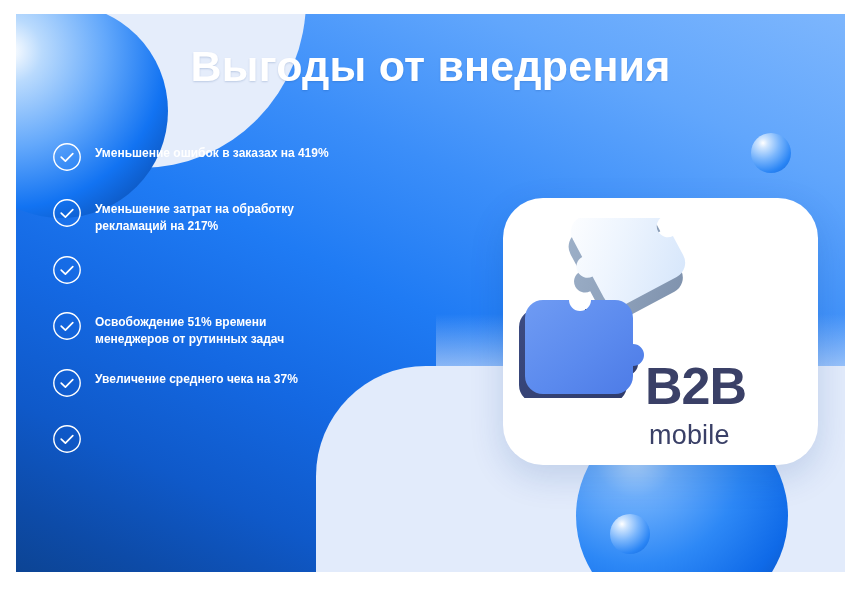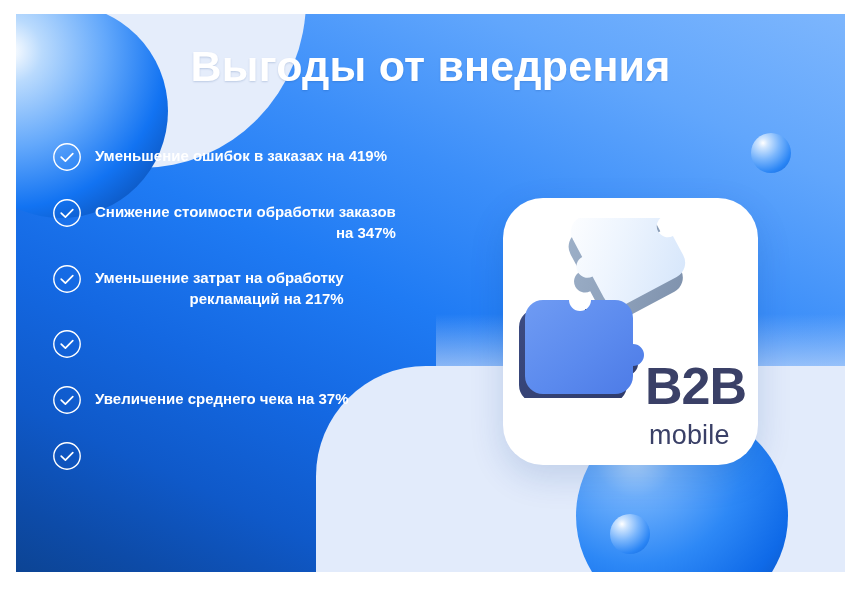--- a/index.html
+++ b/index.html
@@ -95,33 +95,32 @@
   .bullet:last-child { margin-bottom:0; }
   .check-icon {
     flex:0 0 auto;
     width:30px; height:30px;
     margin-right:13px;
     margin-top:2px;
   }
   .check-icon svg { display:block; width:30px; height:30px; }
   .bullet-text {
     color:#ffffff;
-    font-size:15px;
+    font-size:12px;
     font-weight:bold;
     line-height:1.42;
     padding-top:5px;
     white-space:pre-line;
-    text-align:right;
   }
 
   
   #logo-card {
     position:absolute;
     left:487px; top:184px;
-    width:255px; height:267px;
+    width:315px; height:267px;
     background:#ffffff;
     border-radius:40px;
     box-shadow:0 12px 34px rgba(10,60,140,.16);
   }
   #puzzle-wrap {
     position:absolute;
     left:14px; top:20px;
     width:170px; height:180px;
   }
   #puzzle-wrap svg { display:block; width:170px; height:180px; }
@@ -166,30 +165,20 @@
     <div class="bullet">
       <span class="check-icon">
         <svg viewBox="0 0 30 30">
             <circle cx="15" cy="15" r="13.2" fill="none" stroke="#ffffff" stroke-width="1.4"></circle>
             <path d="M9.2 15.2 L13.4 19.2 L20.8 11.6" fill="none" stroke="#ffffff" stroke-width="1.7" stroke-linecap="round" stroke-linejoin="round"></path>
           </svg>
       </span>
       <span class="bullet-text">Уменьшение ошибок в заказах на 419%</span>
     </div>
 
-    <div class="bullet">
-      <span class="check-icon">
-        <svg viewBox="0 0 30 30">
-            <circle cx="15" cy="15" r="13.2" fill="none" stroke="#ffffff" stroke-width="1.4"></circle>
-            <path d="M9.2 15.2 L13.4 19.2 L20.8 11.6" fill="none" stroke="#ffffff" stroke-width="1.7" stroke-linecap="round" stroke-linejoin="round"></path>
-          </svg>
-      </span>
-      <span class="bullet-text">Снижение стоимости обработки заказов
-на 347%</span>
-    </div>
 
     <div class="bullet">
       <span class="check-icon">
         <svg viewBox="0 0 30 30">
             <circle cx="15" cy="15" r="13.2" fill="none" stroke="#ffffff" stroke-width="1.4"></circle>
             <path d="M9.2 15.2 L13.4 19.2 L20.8 11.6" fill="none" stroke="#ffffff" stroke-width="1.7" stroke-linecap="round" stroke-linejoin="round"></path>
           </svg>
       </span>
       <span class="bullet-text">Уменьшение затрат на обработку
 рекламаций на 217%</span>
@@ -197,20 +186,30 @@
 
     <div class="bullet">
       <span class="check-icon">
         <svg viewBox="0 0 30 30">
             <circle cx="15" cy="15" r="13.2" fill="none" stroke="#ffffff" stroke-width="1.4"></circle>
             <path d="M9.2 15.2 L13.4 19.2 L20.8 11.6" fill="none" stroke="#ffffff" stroke-width="1.7" stroke-linecap="round" stroke-linejoin="round"></path>
           </svg>
       </span>
     </div>
 
+    <div class="bullet">
+      <span class="check-icon">
+        <svg viewBox="0 0 30 30">
+            <circle cx="15" cy="15" r="13.2" fill="none" stroke="#ffffff" stroke-width="1.4"></circle>
+            <path d="M9.2 15.2 L13.4 19.2 L20.8 11.6" fill="none" stroke="#ffffff" stroke-width="1.7" stroke-linecap="round" stroke-linejoin="round"></path>
+          </svg>
+      </span>
+      <span class="bullet-text">Освобождение 51% времени
+менеджеров от рутинных задач</span>
+    </div>
 
     <div class="bullet">
       <span class="check-icon">
         <svg viewBox="0 0 30 30">
             <circle cx="15" cy="15" r="13.2" fill="none" stroke="#ffffff" stroke-width="1.4"></circle>
             <path d="M9.2 15.2 L13.4 19.2 L20.8 11.6" fill="none" stroke="#ffffff" stroke-width="1.7" stroke-linecap="round" stroke-linejoin="round"></path>
           </svg>
       </span>
       <span class="bullet-text">Увеличение среднего чека на 37%</span>
     </div>

